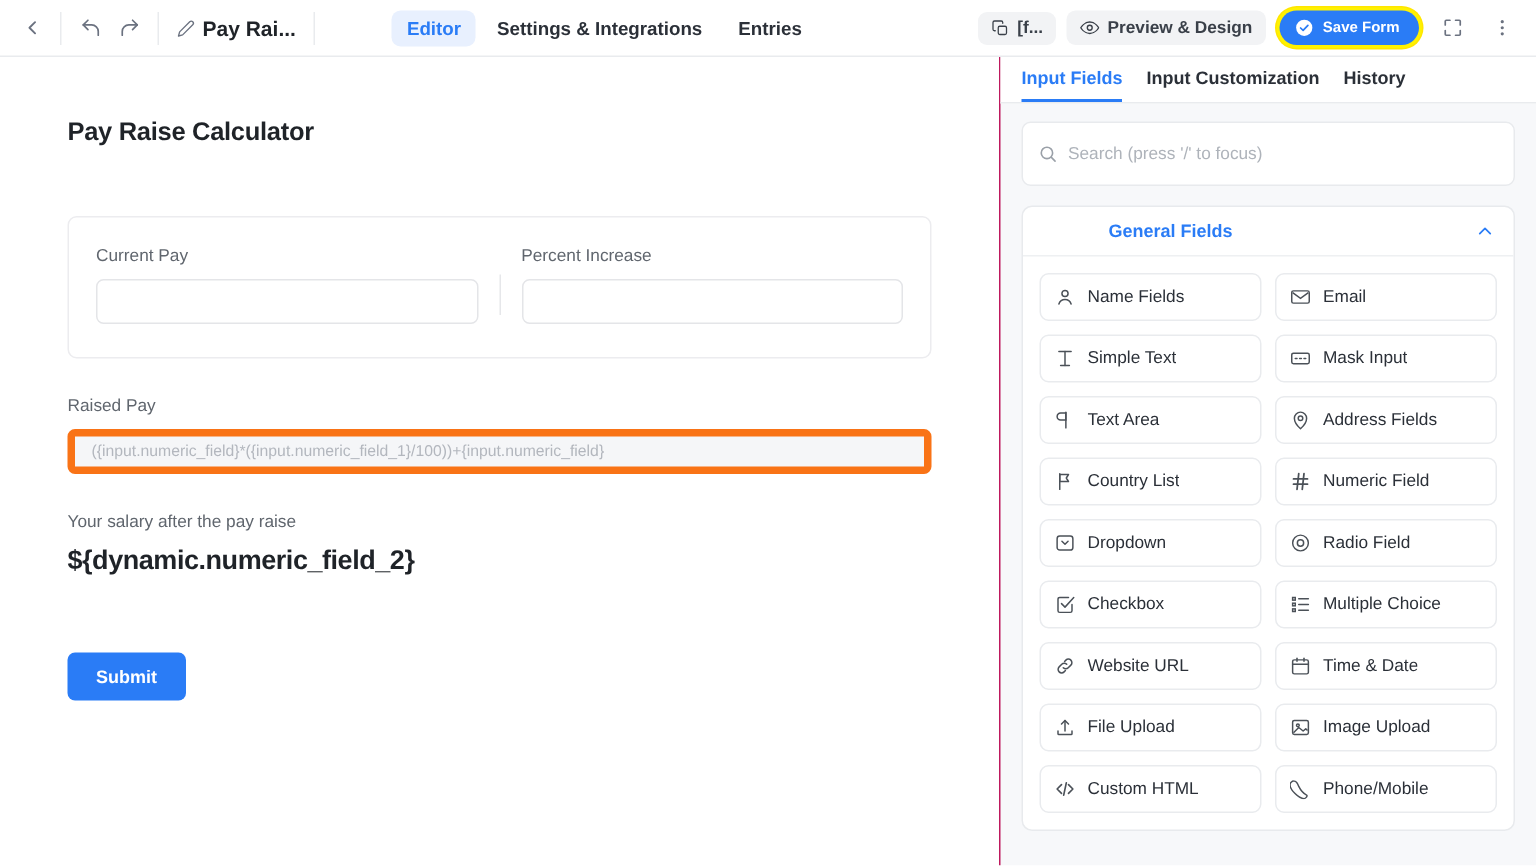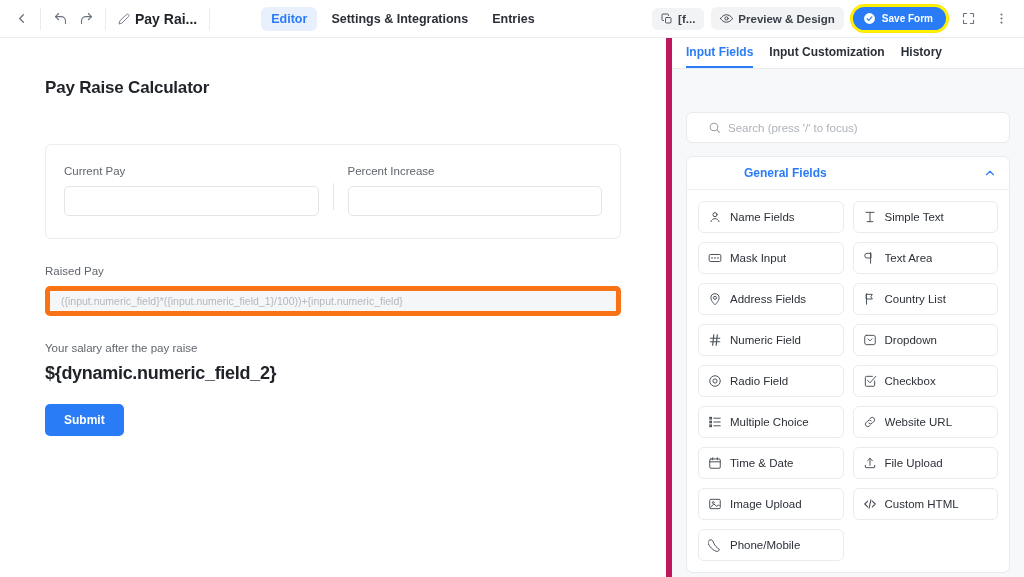--- a/index.html
+++ b/index.html
@@ -87,48 +87,48 @@
   .block { margin-top: 26px; }
   .readonly-box {
     margin-top: 9px; width: 100%; height: 30px;
     background: #f5f6f8; border: 5px solid #f97316; border-radius: 5px;
     display: flex; align-items: center; padding: 4px 11px;
     font-size: 10.5px; color: #b3b7be; white-space: nowrap; overflow: hidden;
   }
   .result-label { font-size: 11.5px; color: #60666e; }
   .result-value { font-size: 18px; font-weight: 700; margin-top: 9px; letter-spacing: -0.3px; }
   .submit-btn {
-    margin-top: 20px;
+    margin-top: 51px;
     background: #2a7cf6; color: #fff; border: none;
     border-radius: 5px; padding: 9px 19px;
     font-size: 12px; font-weight: 600; cursor: pointer; font-family: inherit;
   }
 
   
   .panel {
     flex: 1; background: #f7f8fa;
-    border-left: 6px solid #be185d;
+    border-left: 1px solid #be185d;
     display: flex; flex-direction: column; min-width: 0;
   }
   .panel-tabs {
     background: #fff; display: flex; gap: 16px;
     padding: 0 14px; border-bottom: 1px solid #e9ebee;
     flex: 0 0 31px; align-items: stretch;
   }
   .p-tab {
     font-size: 12px; font-weight: 700; color: #2b3038;
     display: flex; align-items: center; cursor: pointer;
     border-bottom: 2px solid transparent; white-space: nowrap;
   }
   .p-tab.active { color: #2a7cf6; border-bottom-color: #2a7cf6; }
   .panel-body { flex: 1; overflow: hidden; padding: 12px 14px 0 14px; }
   .search-box {
     display: flex; align-items: center; gap: 7px;
     background: #fff; border: 1px solid #e8eaed; border-radius: 6px;
-    height: 31px; padding: 0 21px; margin-top: 31px;
+    height: 43px; padding: 0 10px;
   }
   .search-box input {
     flex: 1; border: none; outline: none; font-family: inherit;
     font-size: 11.5px; color: #1f2328; background: transparent; min-width: 0;
   }
   .search-box input::placeholder { color: #aeb3ba; }
   .group-card {
     margin-top: 13px; background: #fff;
     border: 1px solid #e8eaed; border-radius: 7px; overflow: hidden;
   }
@@ -293,20 +293,29 @@
             <div class="fcard">
               <span class="fico">
                   <svg viewBox="0 0 24 24" fill="none" stroke="currentColor" stroke-width="1.7" stroke-linecap="round">
                     <circle cx="12" cy="8" r="3.5"></circle>
                     <path d="M5 20c1.2-3.6 4-5.2 7-5.2s5.8 1.6 7 5.2"></path>
                   </svg>
                 </span>
               <span class="lbl">Name Fields</span>
             </div>
 
+            <div class="fcard">
+              <span class="fico">
+                  <svg viewBox="0 0 24 24" fill="none" stroke="currentColor" stroke-width="1.7">
+                    <rect x="2" y="5" width="20" height="14" rx="2"></rect>
+                    <polyline points="3 7 12 13.5 21 7"></polyline>
+                  </svg>
+                </span>
+              <span class="lbl">Email</span>
+            </div>
 
             <div class="fcard">
               <span class="fico">
                   <svg viewBox="0 0 24 24" fill="none" stroke="currentColor" stroke-width="1.7" stroke-linecap="round">
                     <line x1="5" y1="4" x2="19" y2="4"></line>
                     <line x1="12" y1="4" x2="12" y2="20"></line>
                     <line x1="7" y1="20" x2="17" y2="20"></line>
                   </svg>
                 </span>
               <span class="lbl">Simple Text</span>

